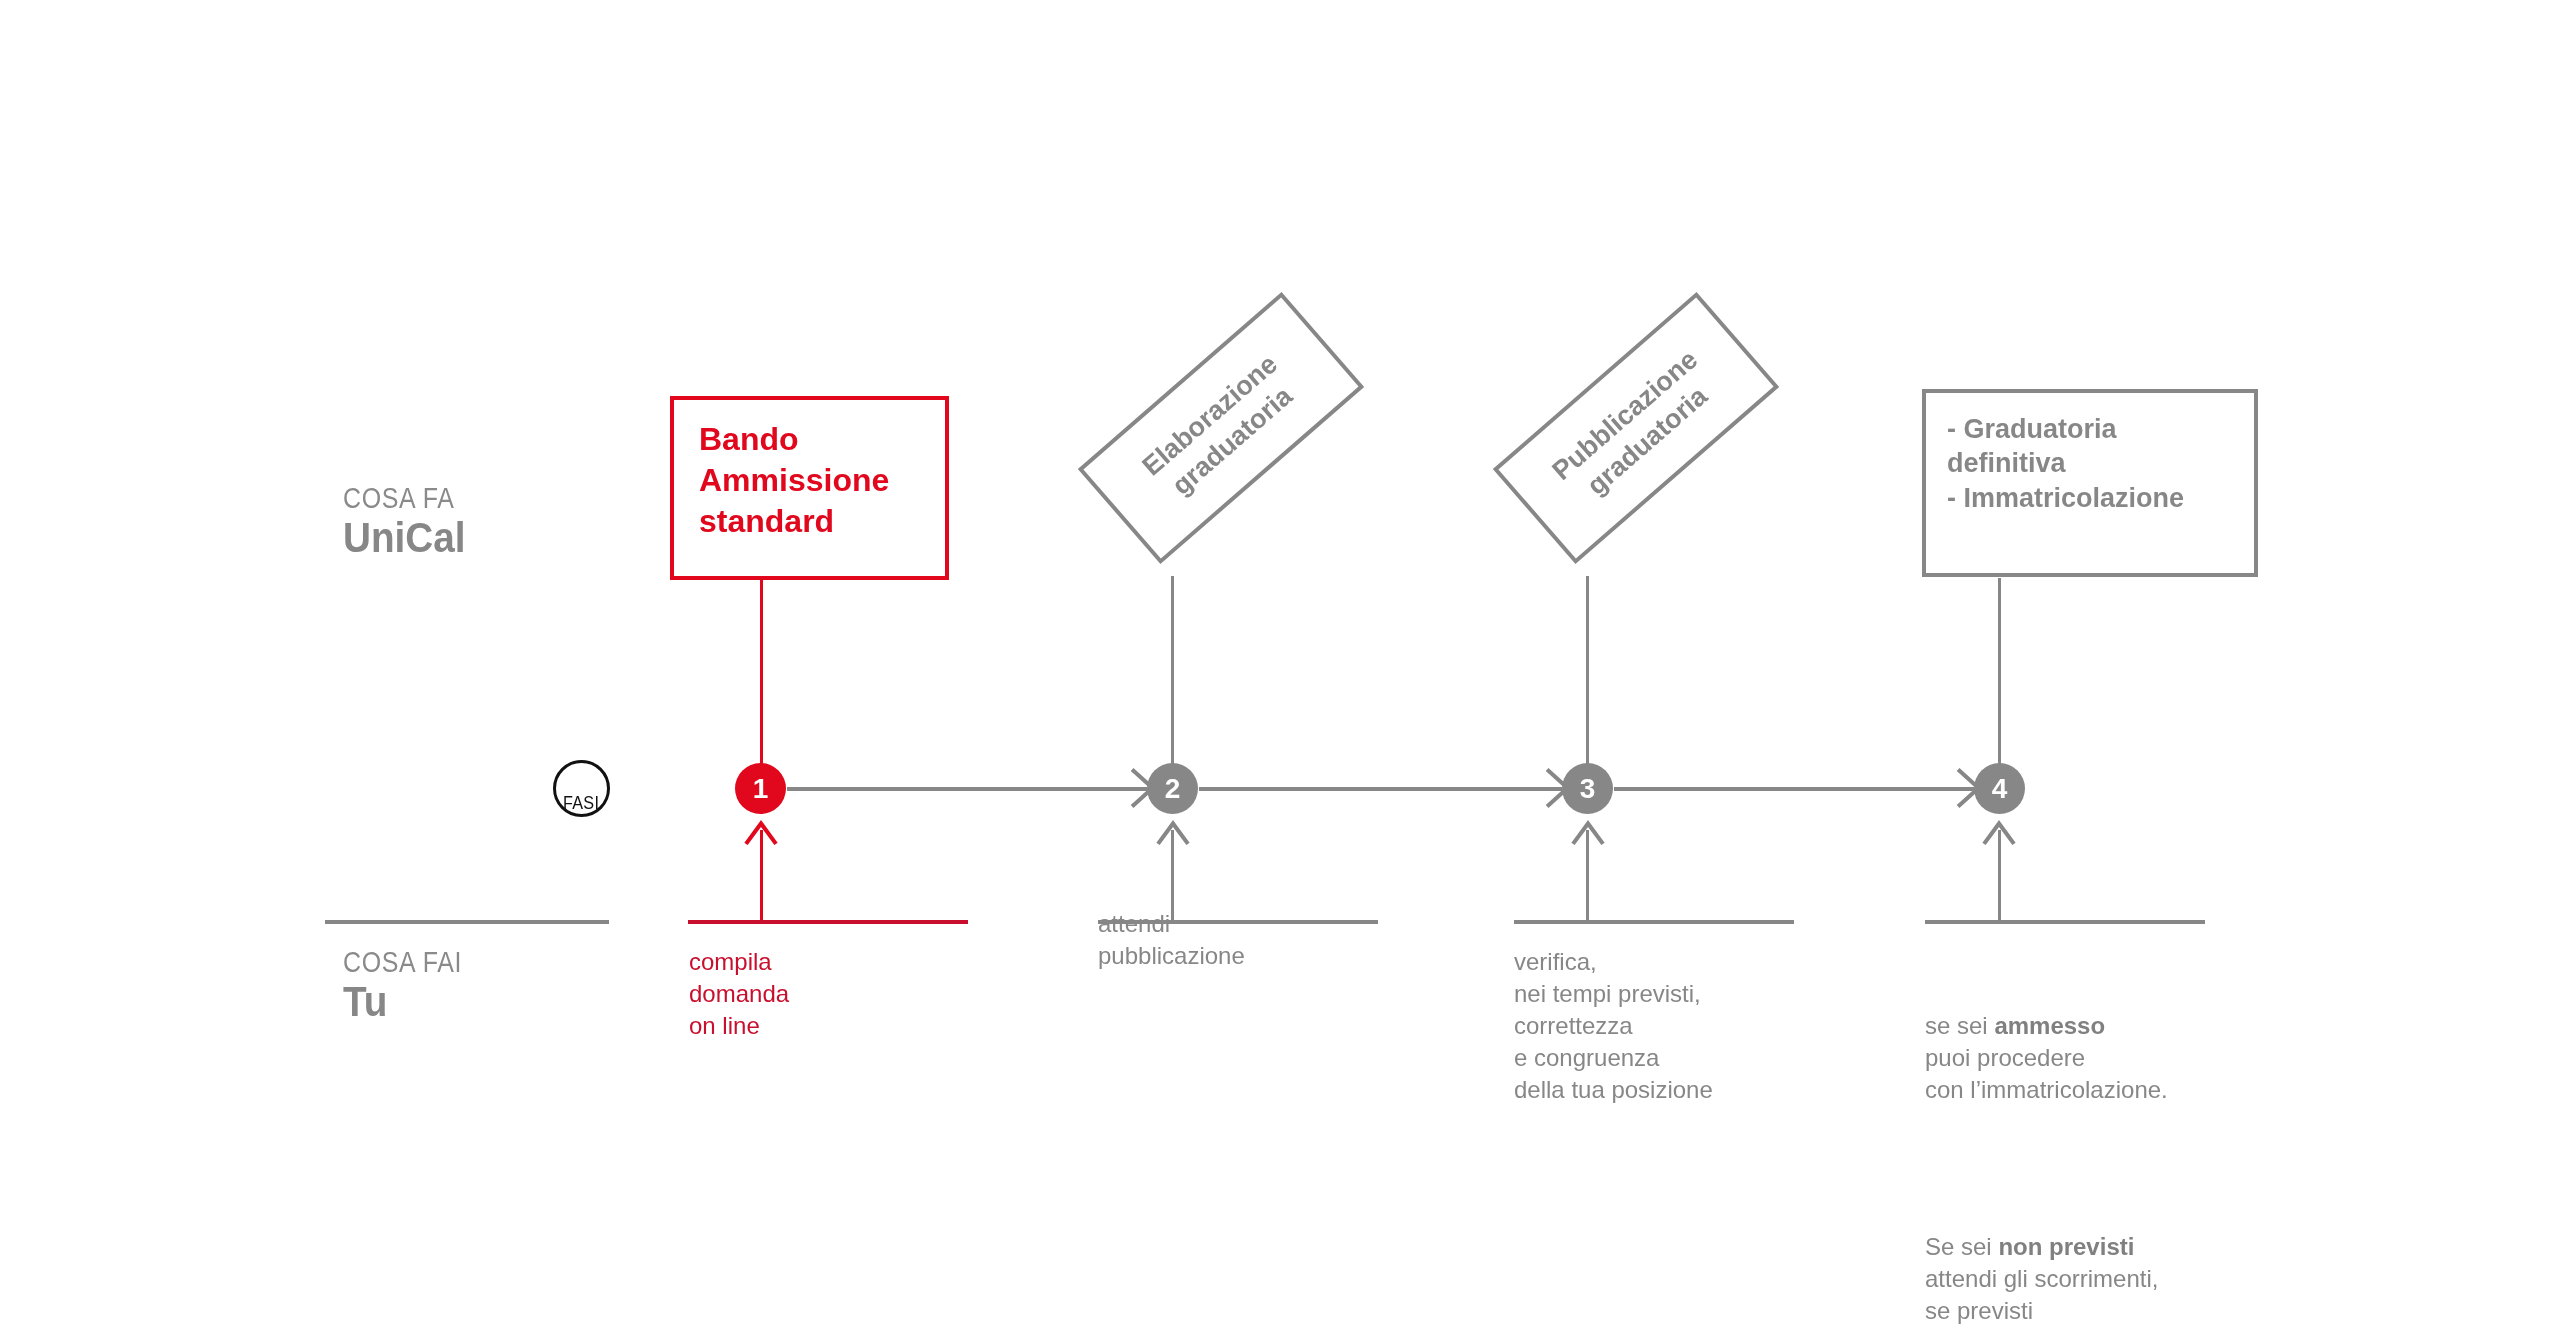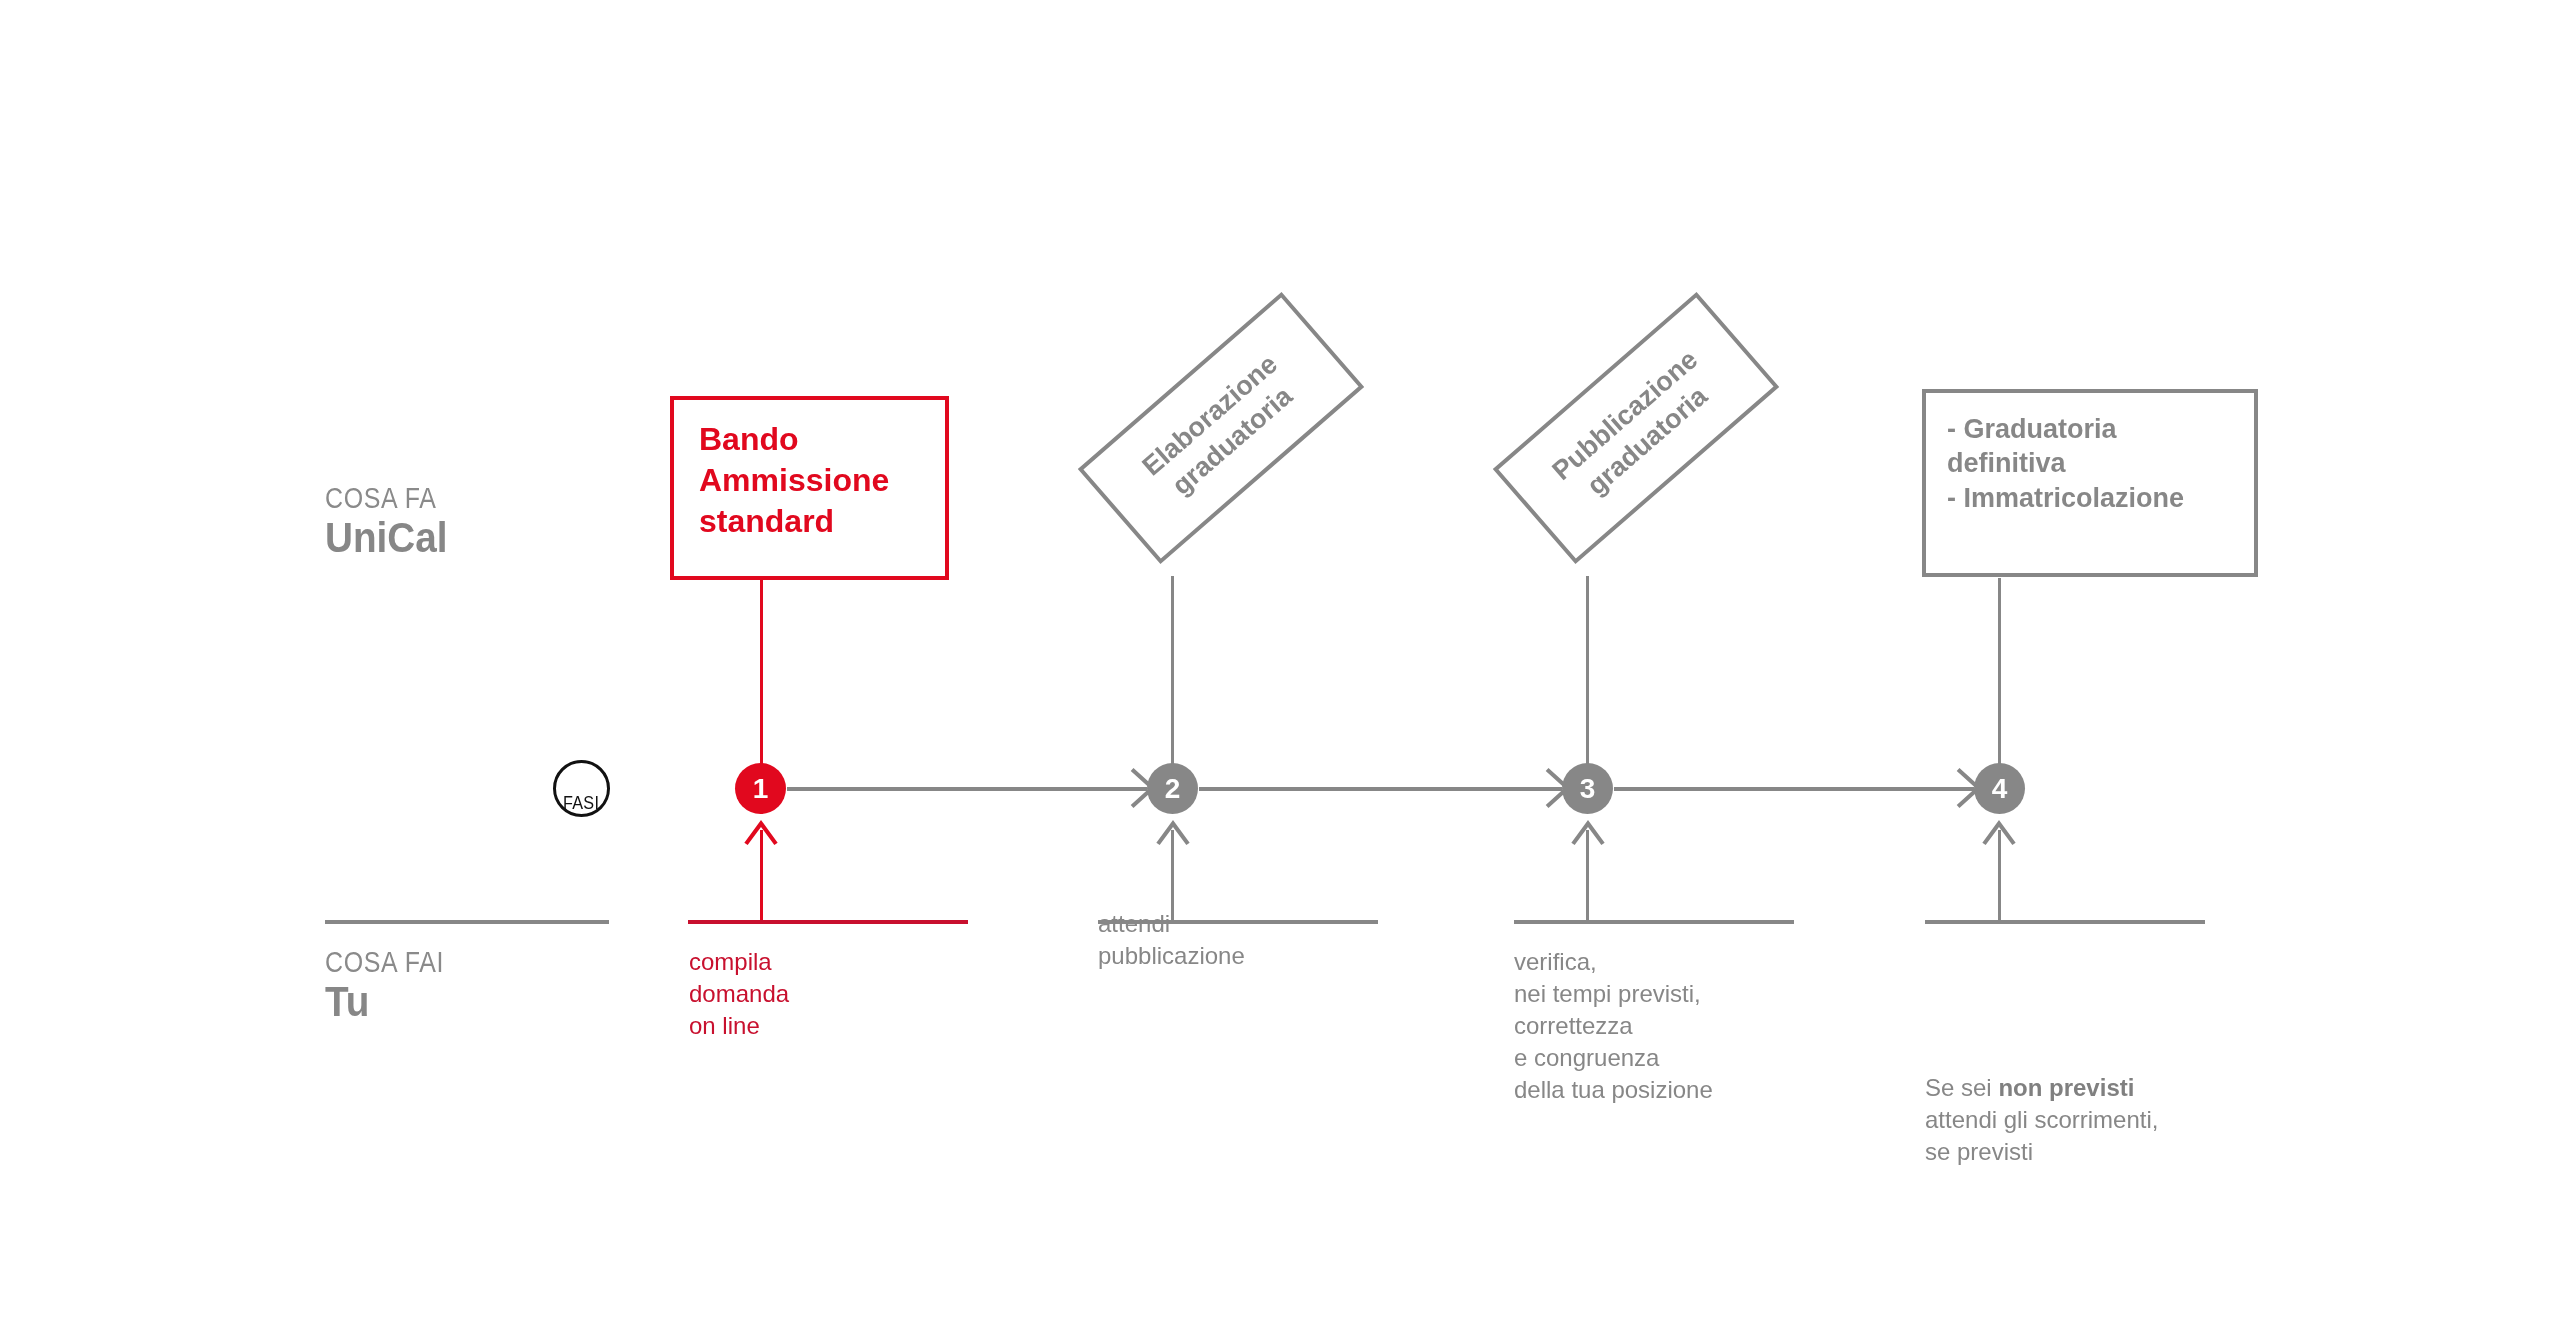--- a/index.html
+++ b/index.html
@@ -22,20 +22,21 @@
     height: 1333px;
   }
 
   .abs { position: absolute; }
 
   
   .rowlabel {
     position: absolute;
     color: #878787;
     line-height: 1.0;
+    margin-left: 18px;
   }
   .rowlabel .kicker {
     display: block;
     font-size: 29px;
     font-weight: 400;
     letter-spacing: 0.8px;
     color: #8a8a8a;
     font-stretch: condensed;
     transform: scaleX(0.86);
     transform-origin: left center;
@@ -277,20 +278,25 @@
   <div class="btext" style="left:1098px; top:908px; width:291px;">attendi
 pubblicazione</div>
 
   <div class="btext" style="left:1514px; top:946px; width:318px;">verifica,
 nei tempi previsti,
 correttezza
 e congruenza
 della tua posizione</div>
 
   <div class="btext" style="left:1925px; top:946px; width:346px;">
+    <div>
+      <span>se sei </span><b>ammesso</b><span>
+puoi procedere
+con l’immatricolazione.</span>
+    </div>
     <div style="height:30px;"></div>
     <div>
       <span>Se sei </span><b>non previsti</b><span>
 attendi gli scorrimenti,
 se previsti</span>
     </div>
   </div>
 
 </div>
 

